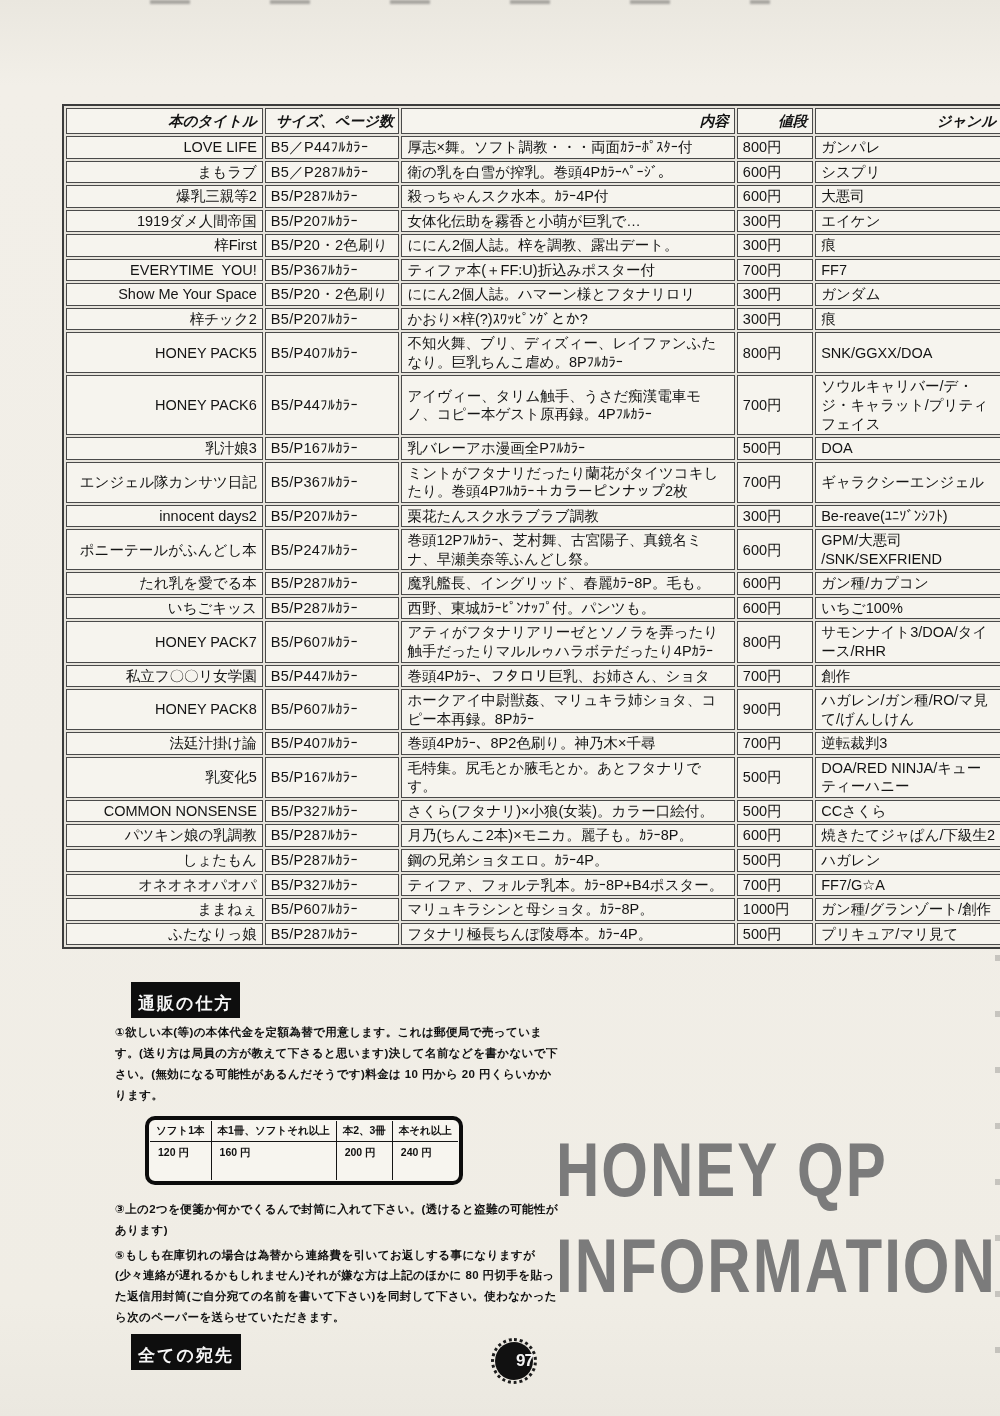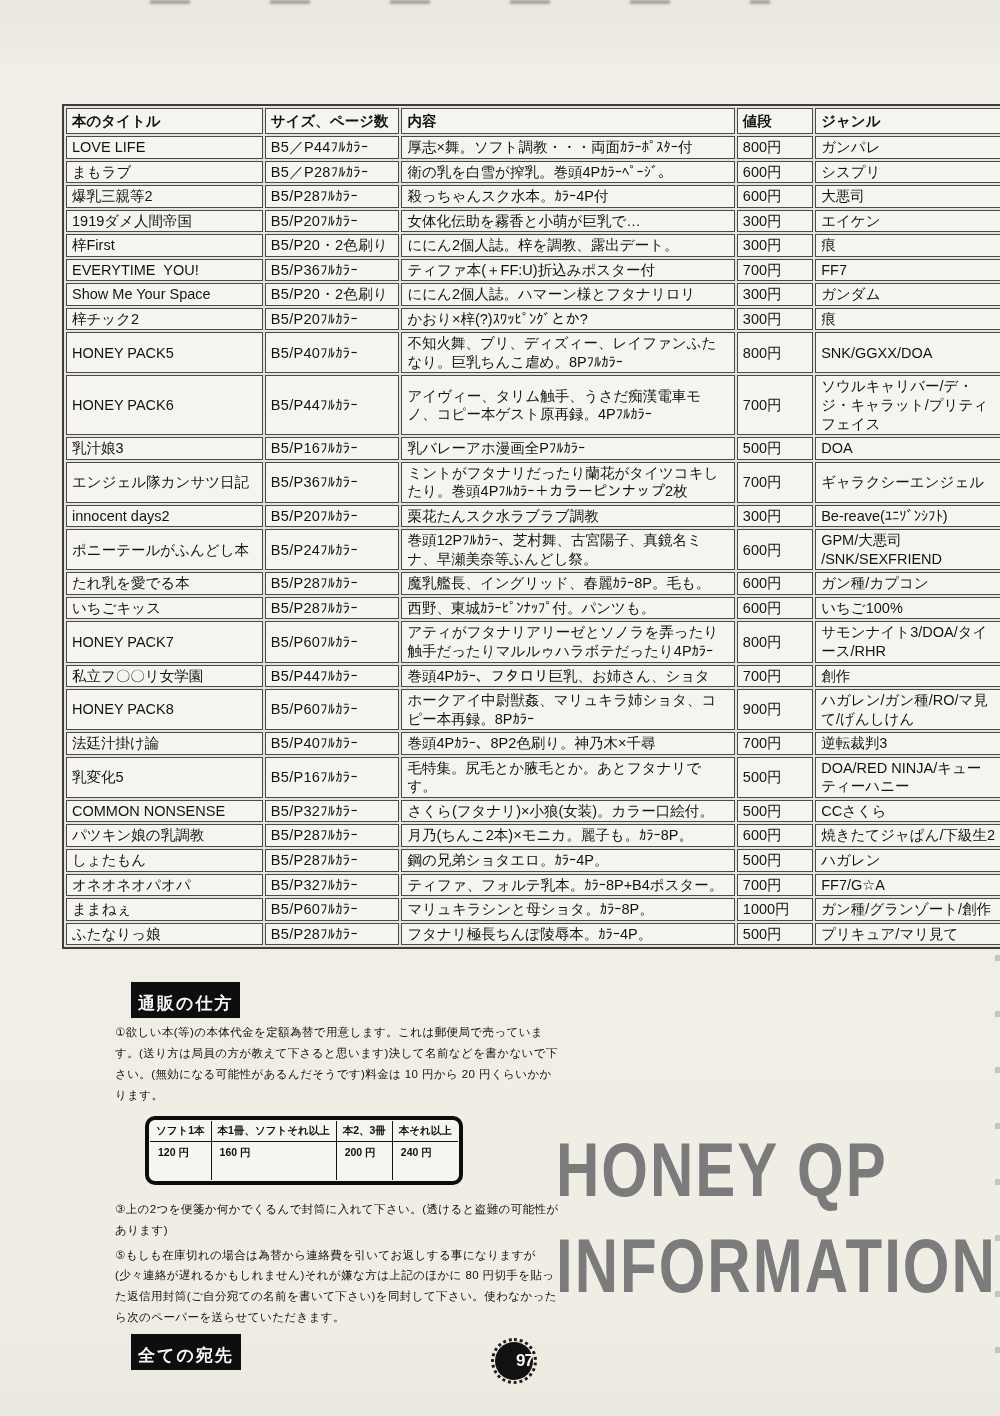--- a/index.html
+++ b/index.html
@@ -17,30 +17,30 @@
     background:repeating-linear-gradient(180deg,rgba(70,70,70,.55) 0 6px,transparent 6px 56px);
     opacity:.45;}
   
   .catalog{position:absolute;left:62px;top:104px;width:944px;
     border-collapse:separate;border-spacing:2px;table-layout:fixed;
     border:2px solid #3c3c3c;background:#e6e3db;}
   .catalog th,.catalog td{
     border:1px solid #4a4a4a;background:#f6f4ee;
     font-size:14.5px;line-height:1.28;padding:1px 5px;vertical-align:middle;
     overflow:hidden;font-weight:500;color:#141414;}
-  .catalog th{font-weight:600;text-align:left;height:22px;}
-  .c-title{white-space:pre-wrap;}
+  .catalog th{font-weight:600;text-align:right;height:22px;font-style:italic;}
+  .c-title{white-space:pre-wrap;text-align:right;}
   .c-size{letter-spacing:.3px;}
   .c-content{font-size:14px;}
   .c-genre{font-size:14px;}
   
   .order{position:absolute;left:115px;top:982px;width:448px;}
   .chip{display:inline-block;background:#0e0e0e;color:#f6f6f6;
     font-size:17px;font-weight:700;letter-spacing:2px;padding:10px 7px 3px;margin-left:16px;}
-  .steps p{margin:4px 0;font-size:11.5px;font-weight:400;line-height:1.82;
+  .steps p{margin:4px 0;font-size:11.5px;font-weight:700;line-height:1.82;
     letter-spacing:.4px;color:#101010;}
   .steps{margin-top:4px;}
   .ship-wrap{margin:6px 0 6px 30px;display:inline-block;
     border:4px solid #0c0c0c;border-radius:10px;background:#f7f5ef;padding:1px;}
   .ship{border-collapse:collapse;}
   .ship th,.ship td{border:1.5px solid #151515;font-size:10.5px;font-weight:700;
     padding:3px 6px;text-align:right;color:#101010;}
   .ship th{border-top:none;}
   .ship tr:first-child th{border-top:none;}
   .ship th:first-child,.ship td:first-child{border-left:none;}

